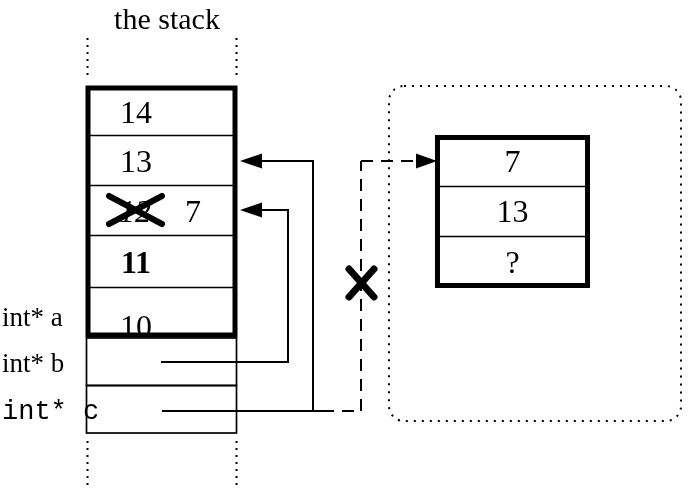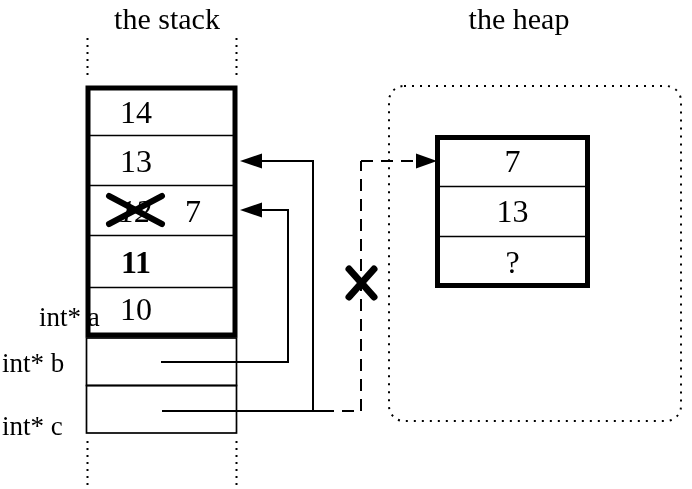--- a/index.html
+++ b/index.html
@@ -109,30 +109,29 @@
       <line x1="349" y1="297" x2="374" y2="269"></line>
     </g>
 
     <g stroke="#000000" stroke-width="6" stroke-linecap="round" fill="none">
       <line x1="109" y1="196" x2="162" y2="224"></line>
       <line x1="109" y1="224" x2="162" y2="196"></line>
     </g>
   </svg>
 
   <div class="t title" style="left:57px; top:3px;">the stack</div>
-  <div class="t title" style="left:409px; top:3px;">the heap</div>
 
   <div class="t cellval stackval" style="top:95px;">14</div>
   <div class="t cellval stackval" style="top:144px;">13</div>
   <div class="t cellval" style="left:112px; width:46px; top:194px;font-style:italic;">12</div>
   <div class="t cellval" style="left:178px; width:30px; top:194px;">7</div>
   <div class="t cellval stackval" style="top:245px;font-weight:bold;">11</div>
-  <div class="t cellval stackval" style="top:292px;">10</div>
+  <div class="t cellval stackval" style="top:309px;">10</div>
 
   <div class="t cellval heapval" style="top:144px;">7</div>
   <div class="t cellval heapval" style="top:194px;">13</div>
   <div class="t cellval heapval" style="top:245px;">?</div>
 
-  <div class="t ptrlabel" style="top:302px;margin-left:37px;">int* a</div>
+  <div class="t ptrlabel" style="top:302px;">int* a</div>
   <div class="t ptrlabel" style="top:348px;">int* b</div>
-  <div class="t ptrlabel" style="top:411px;">int* c</div>
+  <div class="t ptrlabel" style="top:397px;font-family:Liberation Mono, monospace;">int* c</div>
 
 </div>
 
 </body></html>

